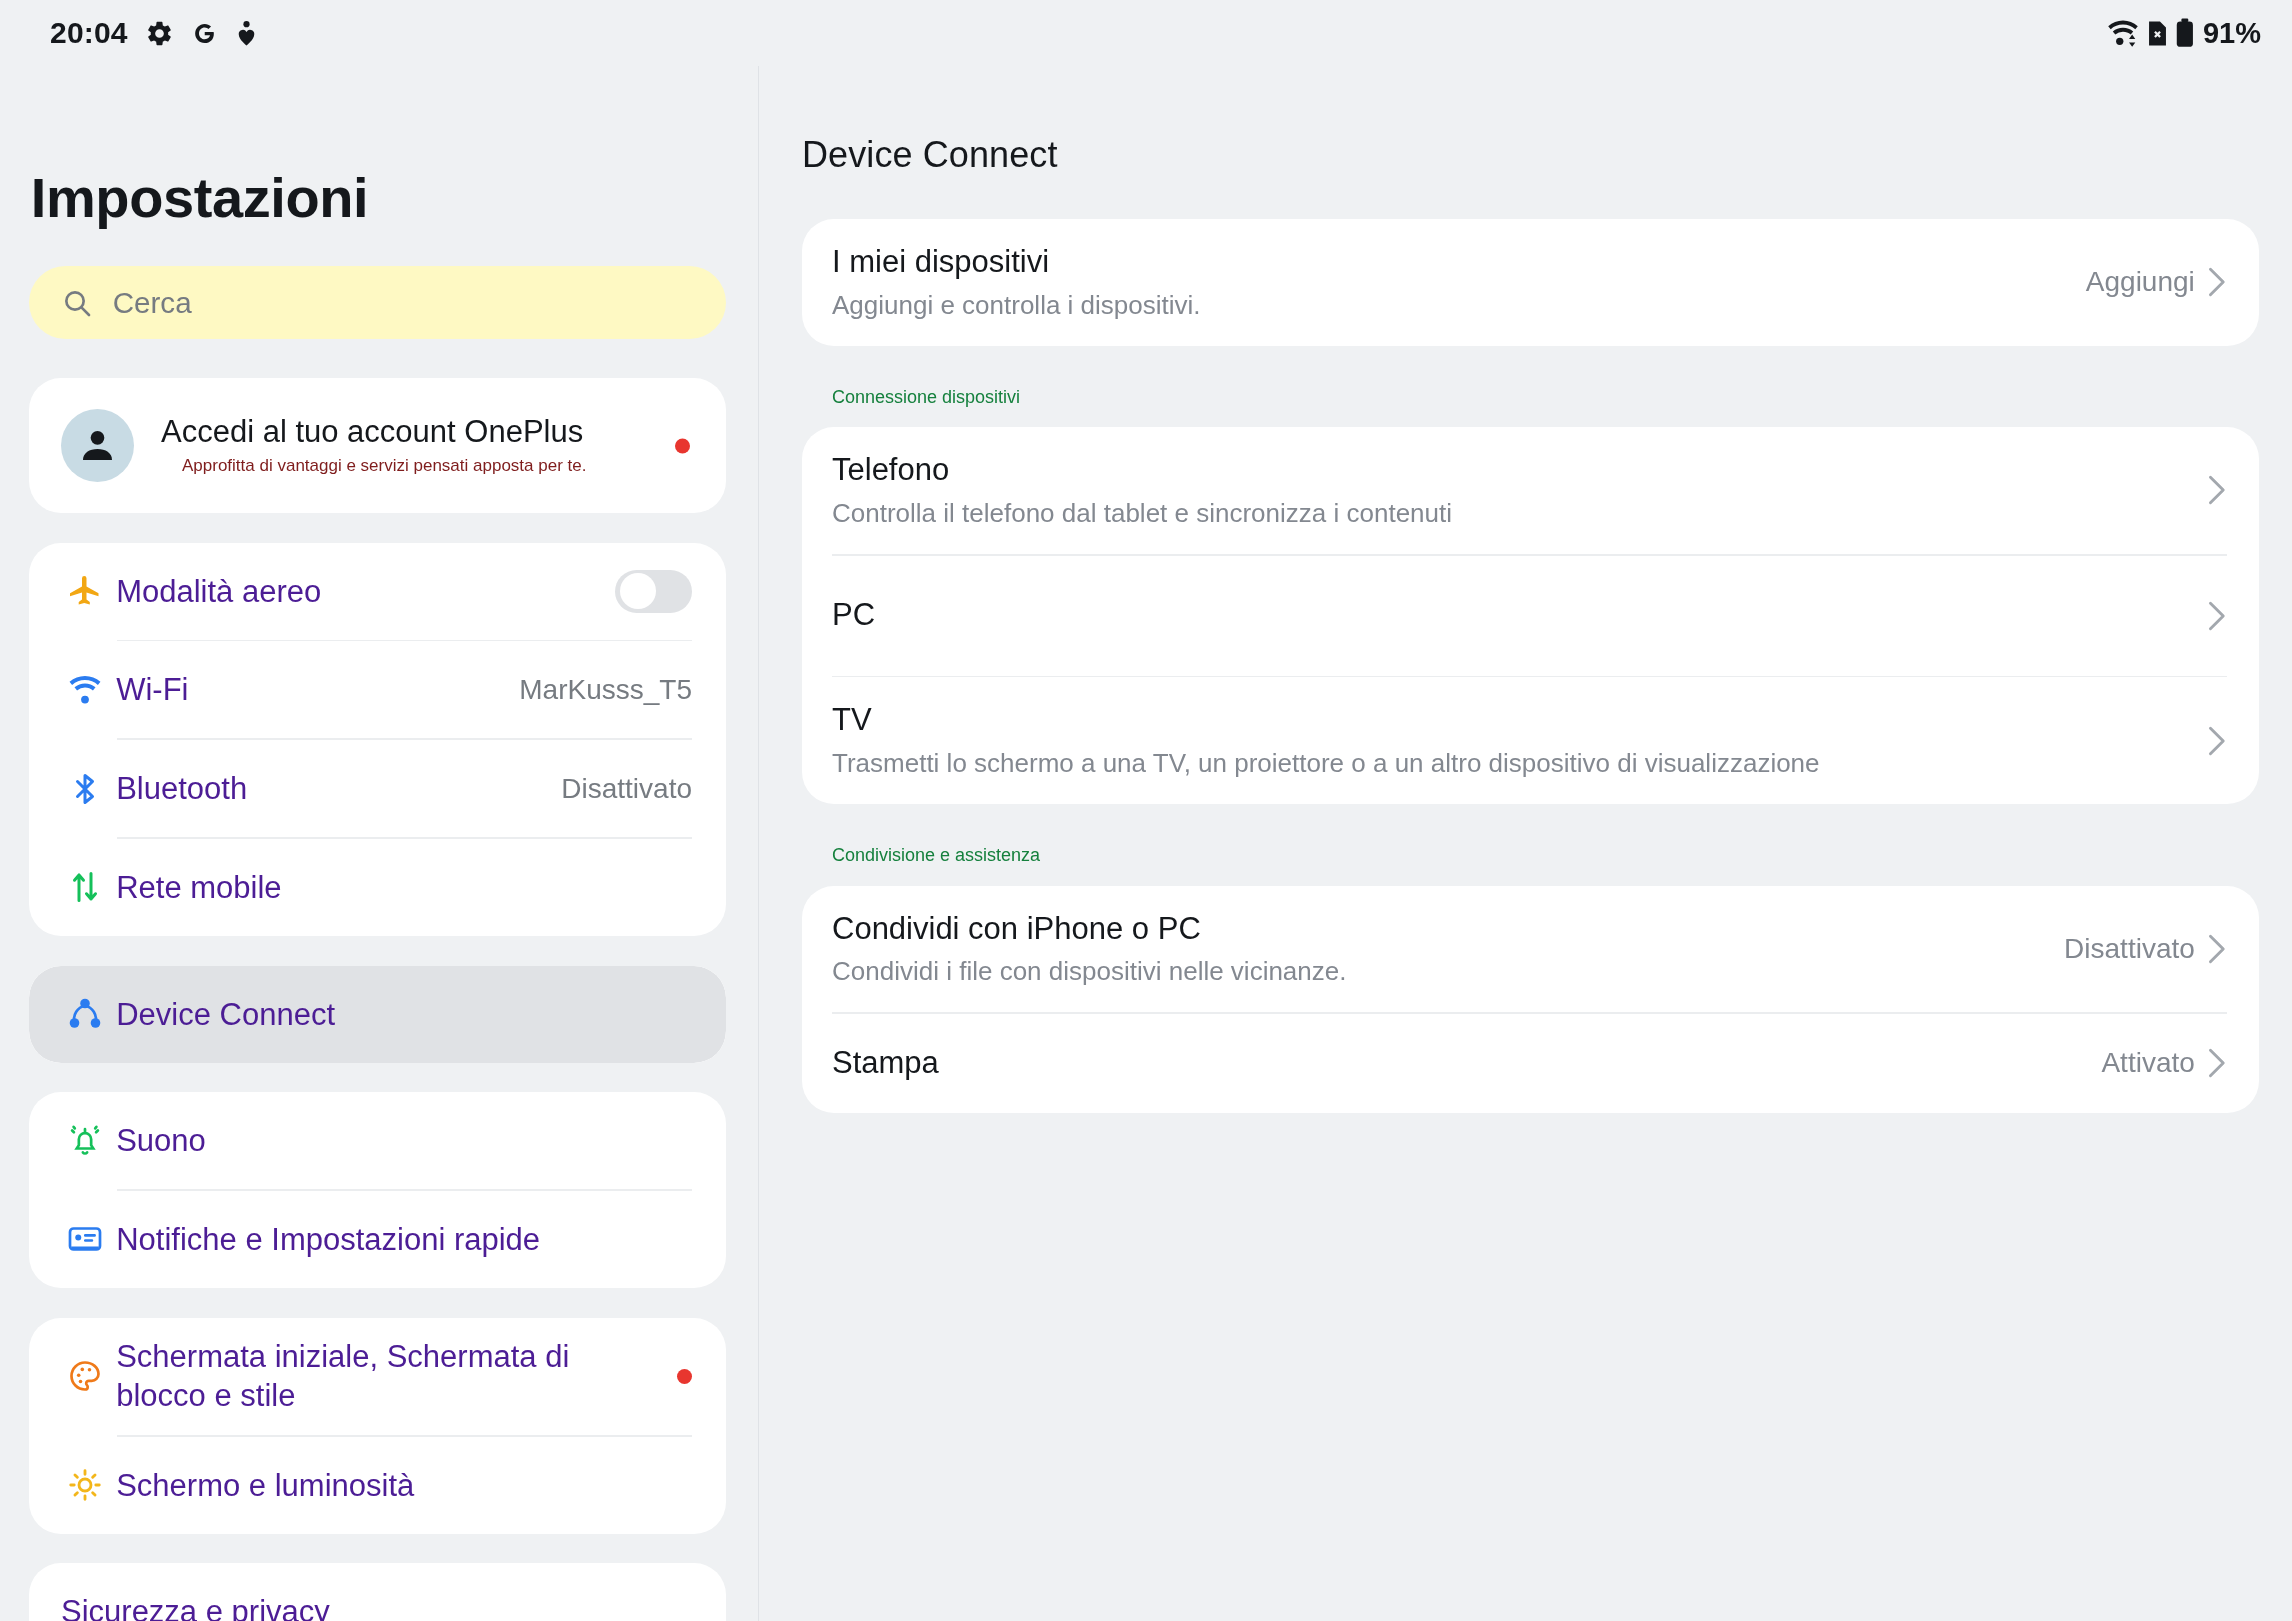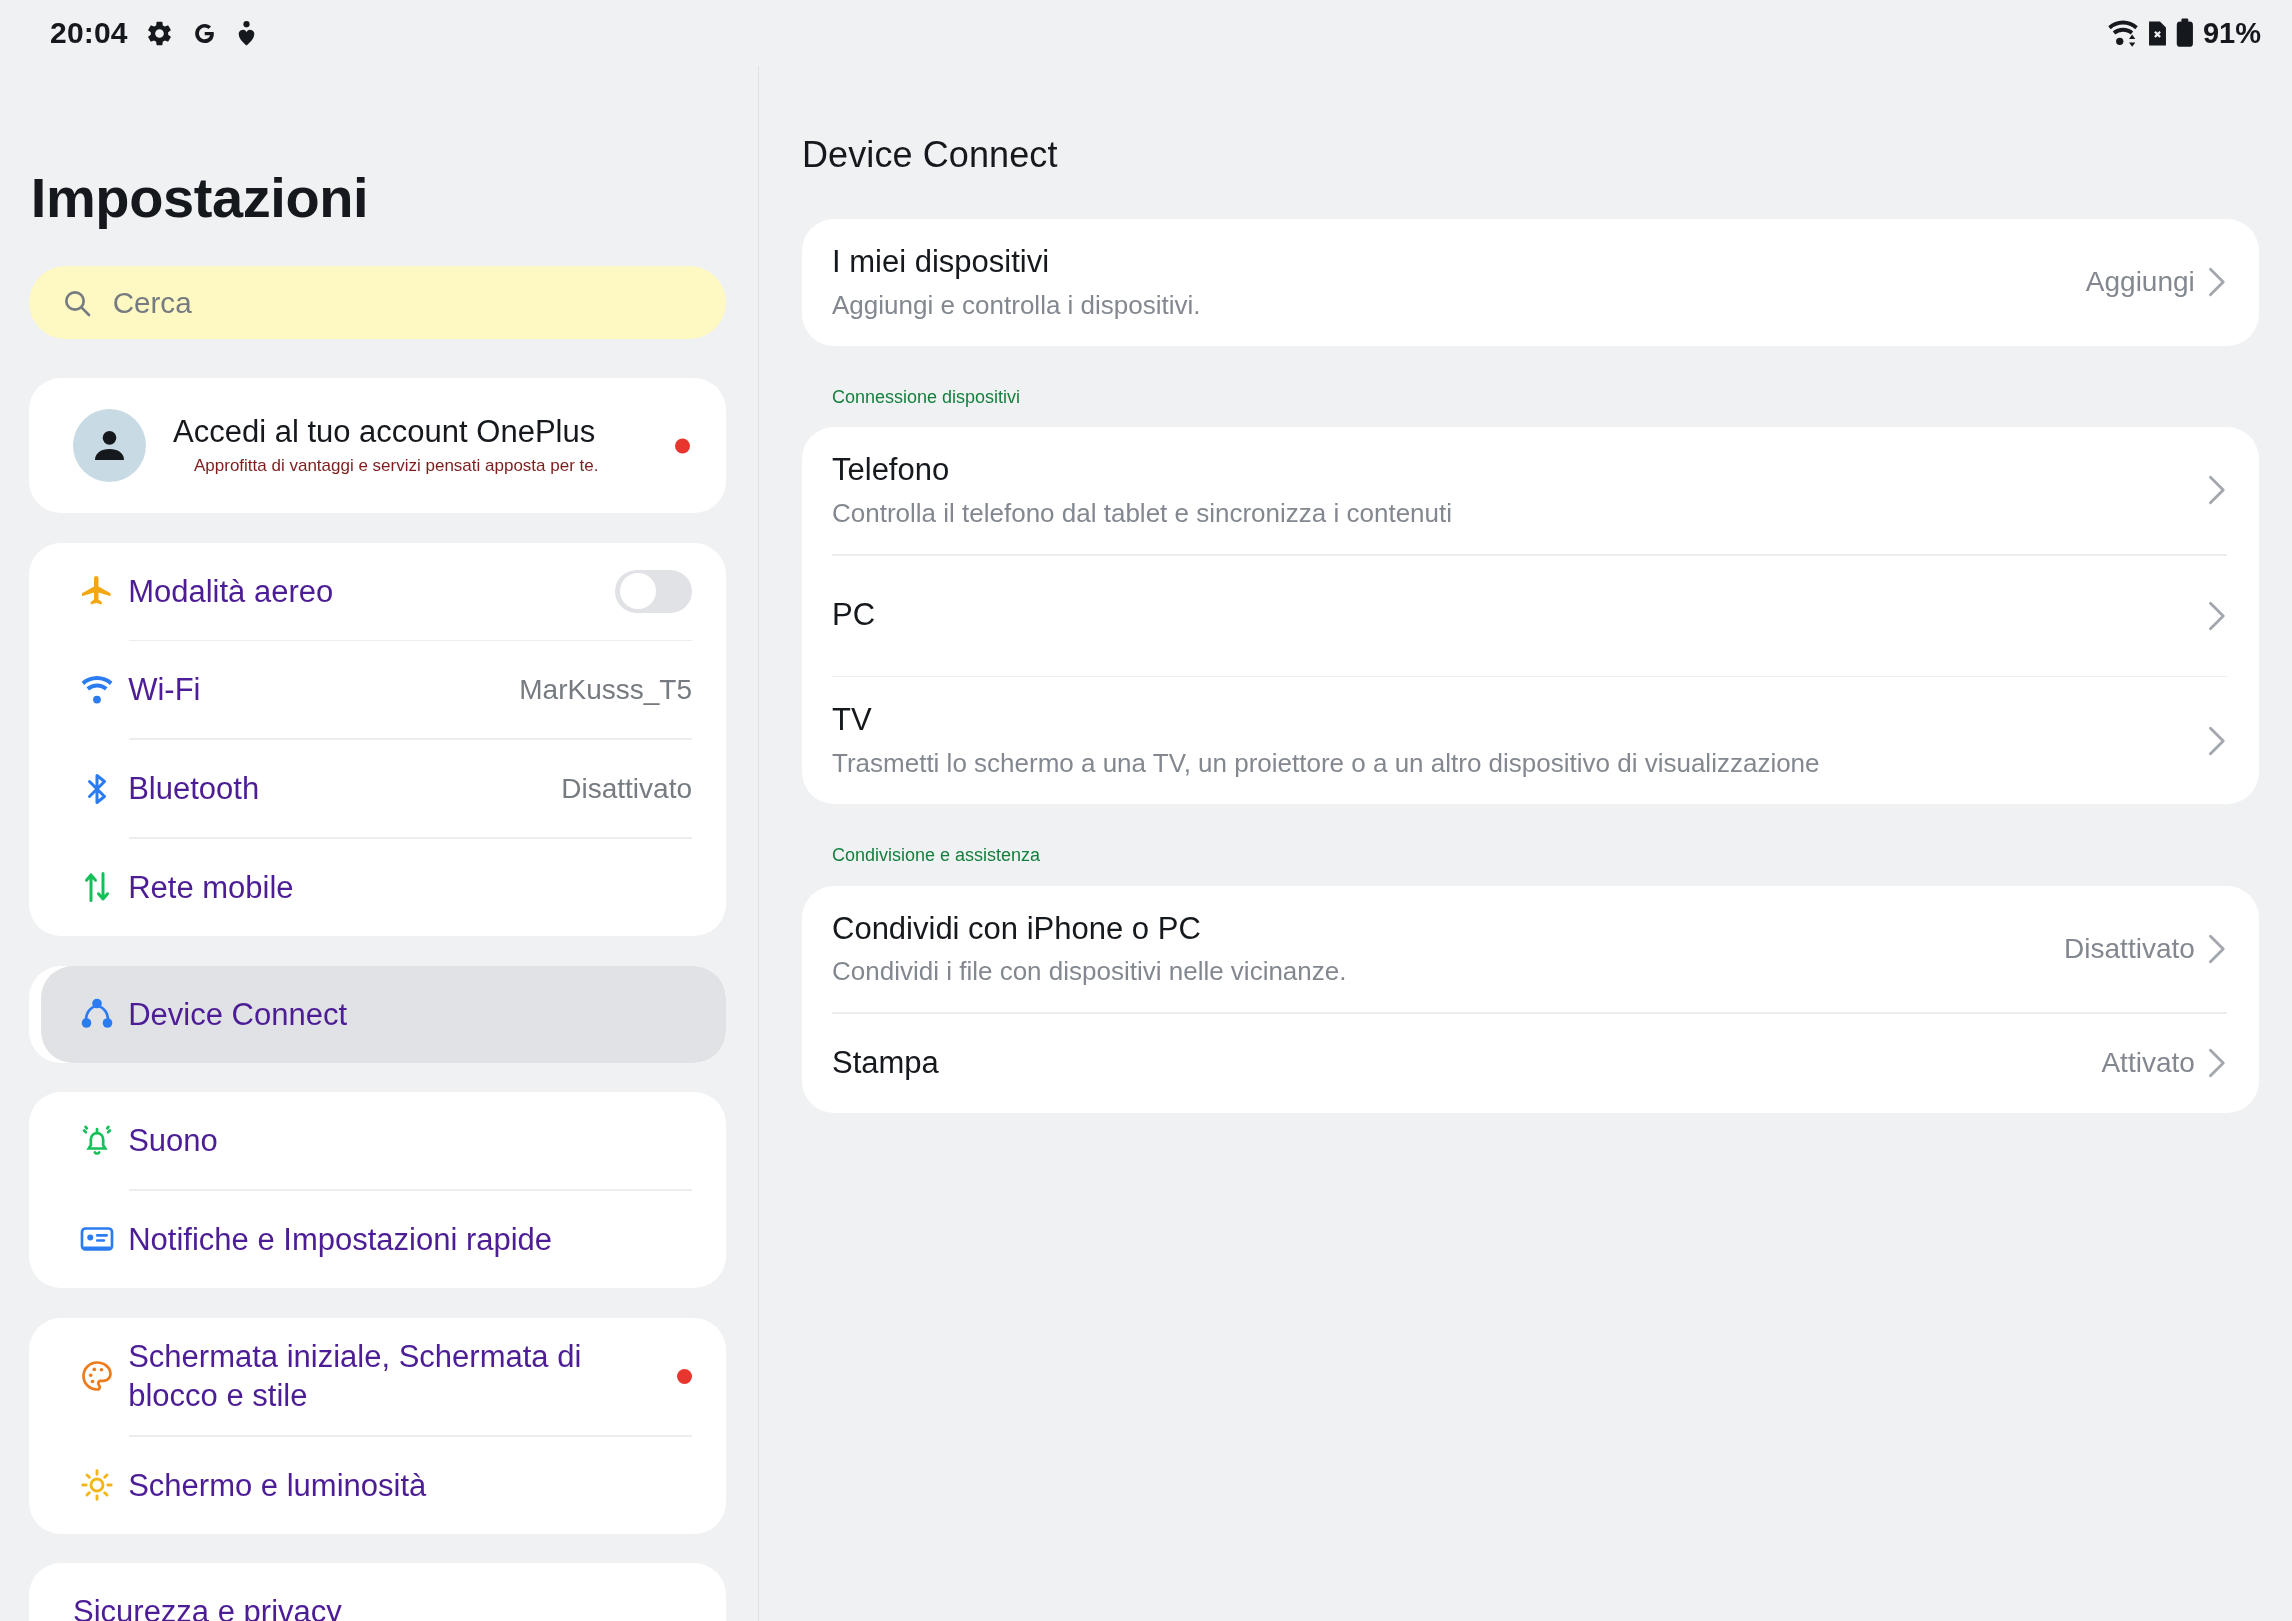--- a/index.html
+++ b/index.html
@@ -40,21 +40,21 @@
   }
   .searchbar {
     height: 73px; border-radius: 37px; background: #fef9c3;
     display: flex; align-items: center; gap: 19.7px; padding: 0 32px;
     margin-bottom: 39px;
   }
   .search-ph { font-size: 29.6px; color: #767b81; }
 
   .card {
     background: #fff; border-radius: 32px; margin-bottom: 29.6px;
-    padding: 0 0 0 12px; overflow: hidden;
+    padding: 0 0 0 0; overflow: hidden;
   }
   .account-card {
     display: flex; align-items: center; gap: 27px;
     padding: 31px 36px 31px 32px; position: relative; min-height: 133px;
   }
   .avatar {
     width: 73px; height: 73px; border-radius: 50%; background: #c8dbe4;
     flex: 0 0 73px; display: flex; align-items: center; justify-content: center;
   }
   .acct-text { flex: 1 1 auto; padding-right: 45px; }

